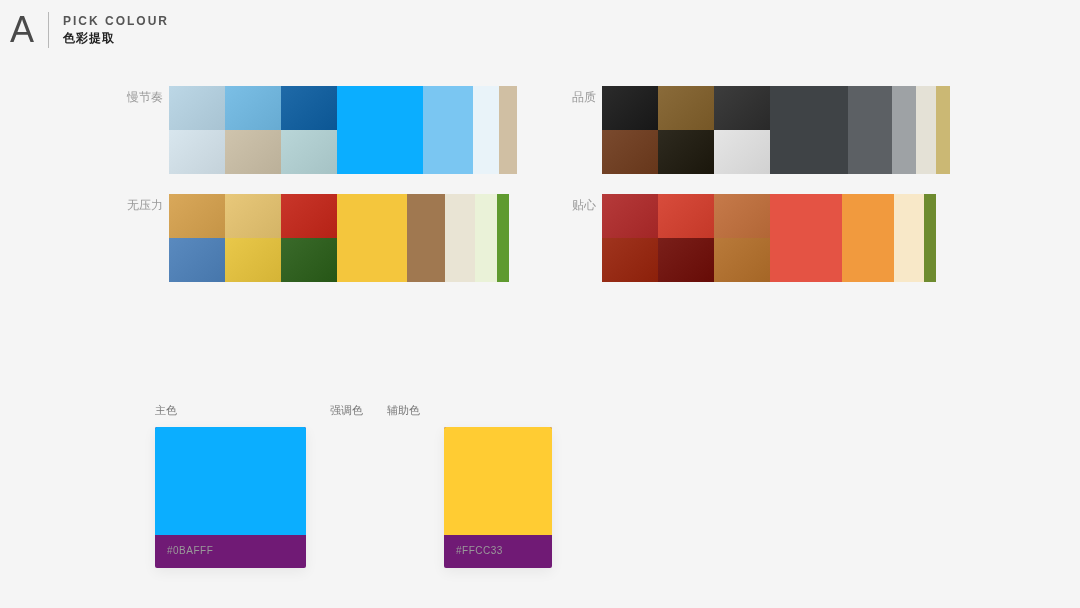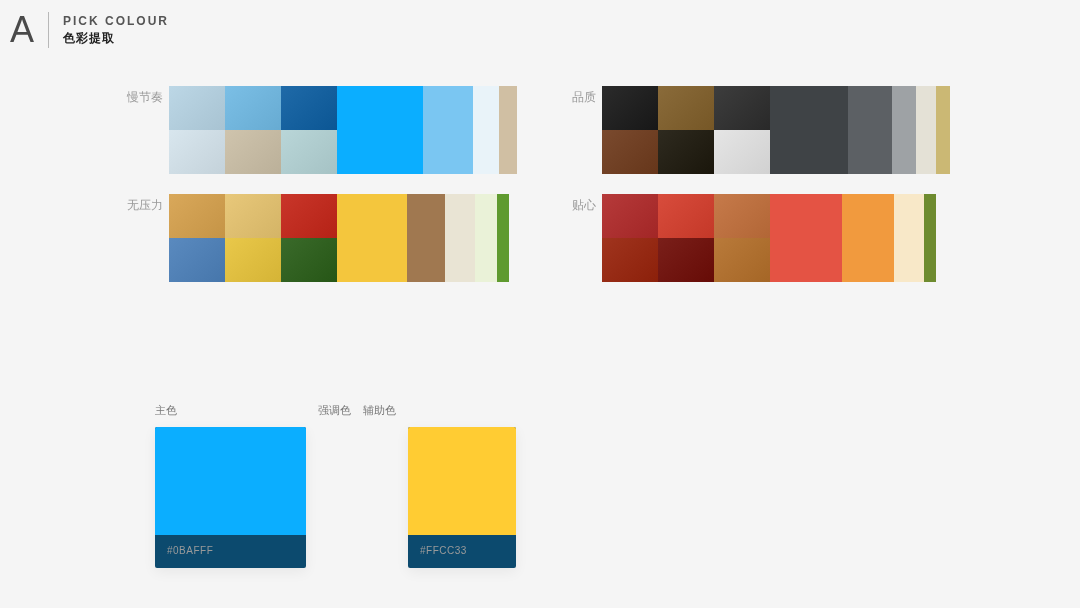--- a/index.html
+++ b/index.html
@@ -17,24 +17,24 @@
   .mood-grid{display:flex;flex-wrap:wrap;gap:20px 36px}
   .mood-block{width:397px}
   .mood-label{font-size:12px;color:#999;display:inline-block;width:38px;text-align:right;vertical-align:top;margin-top:3px}
   .mood-strip{display:inline-block;width:348px;height:88px;margin-left:6px;vertical-align:top;display:inline-flex}
   .mood-imgs{width:168px;height:88px;display:flex;flex-wrap:wrap}
   .imgcell{width:56px;height:44px}
   .mood-bars{flex:1;display:flex}
   .bar{height:88px}
 
   
-  .swatch-area{position:absolute;bottom:40px;left:155px;width:790px;display:flex;gap:12px}
+  .swatch-area{position:absolute;bottom:40px;left:155px;width:790px;display:flex;gap:24px}
   .sw-group{}
   .sw-label{font-size:11px;color:#777;height:18px;margin-bottom:6px}
-  .sw-card{background:#0c4a6e;border-radius:2px;box-shadow:0 4px 14px rgba(0,0,0,.06);overflow:hidden}
+  .sw-card{background:#701a75;border-radius:2px;box-shadow:0 4px 14px rgba(0,0,0,.06);overflow:hidden}
   .sw-color{height:108px}
   .sw-hex{font-size:10px;color:#9a9a9a;letter-spacing:.5px;padding:10px 0 12px 12px}
   .sw-wide .sw-card{width:151px}
   .sw-nar .sw-card{width:108px}
 </style>
 </head>
 <body>
 
 <div class="badge">
   <div class="badge-letter">A</div>

